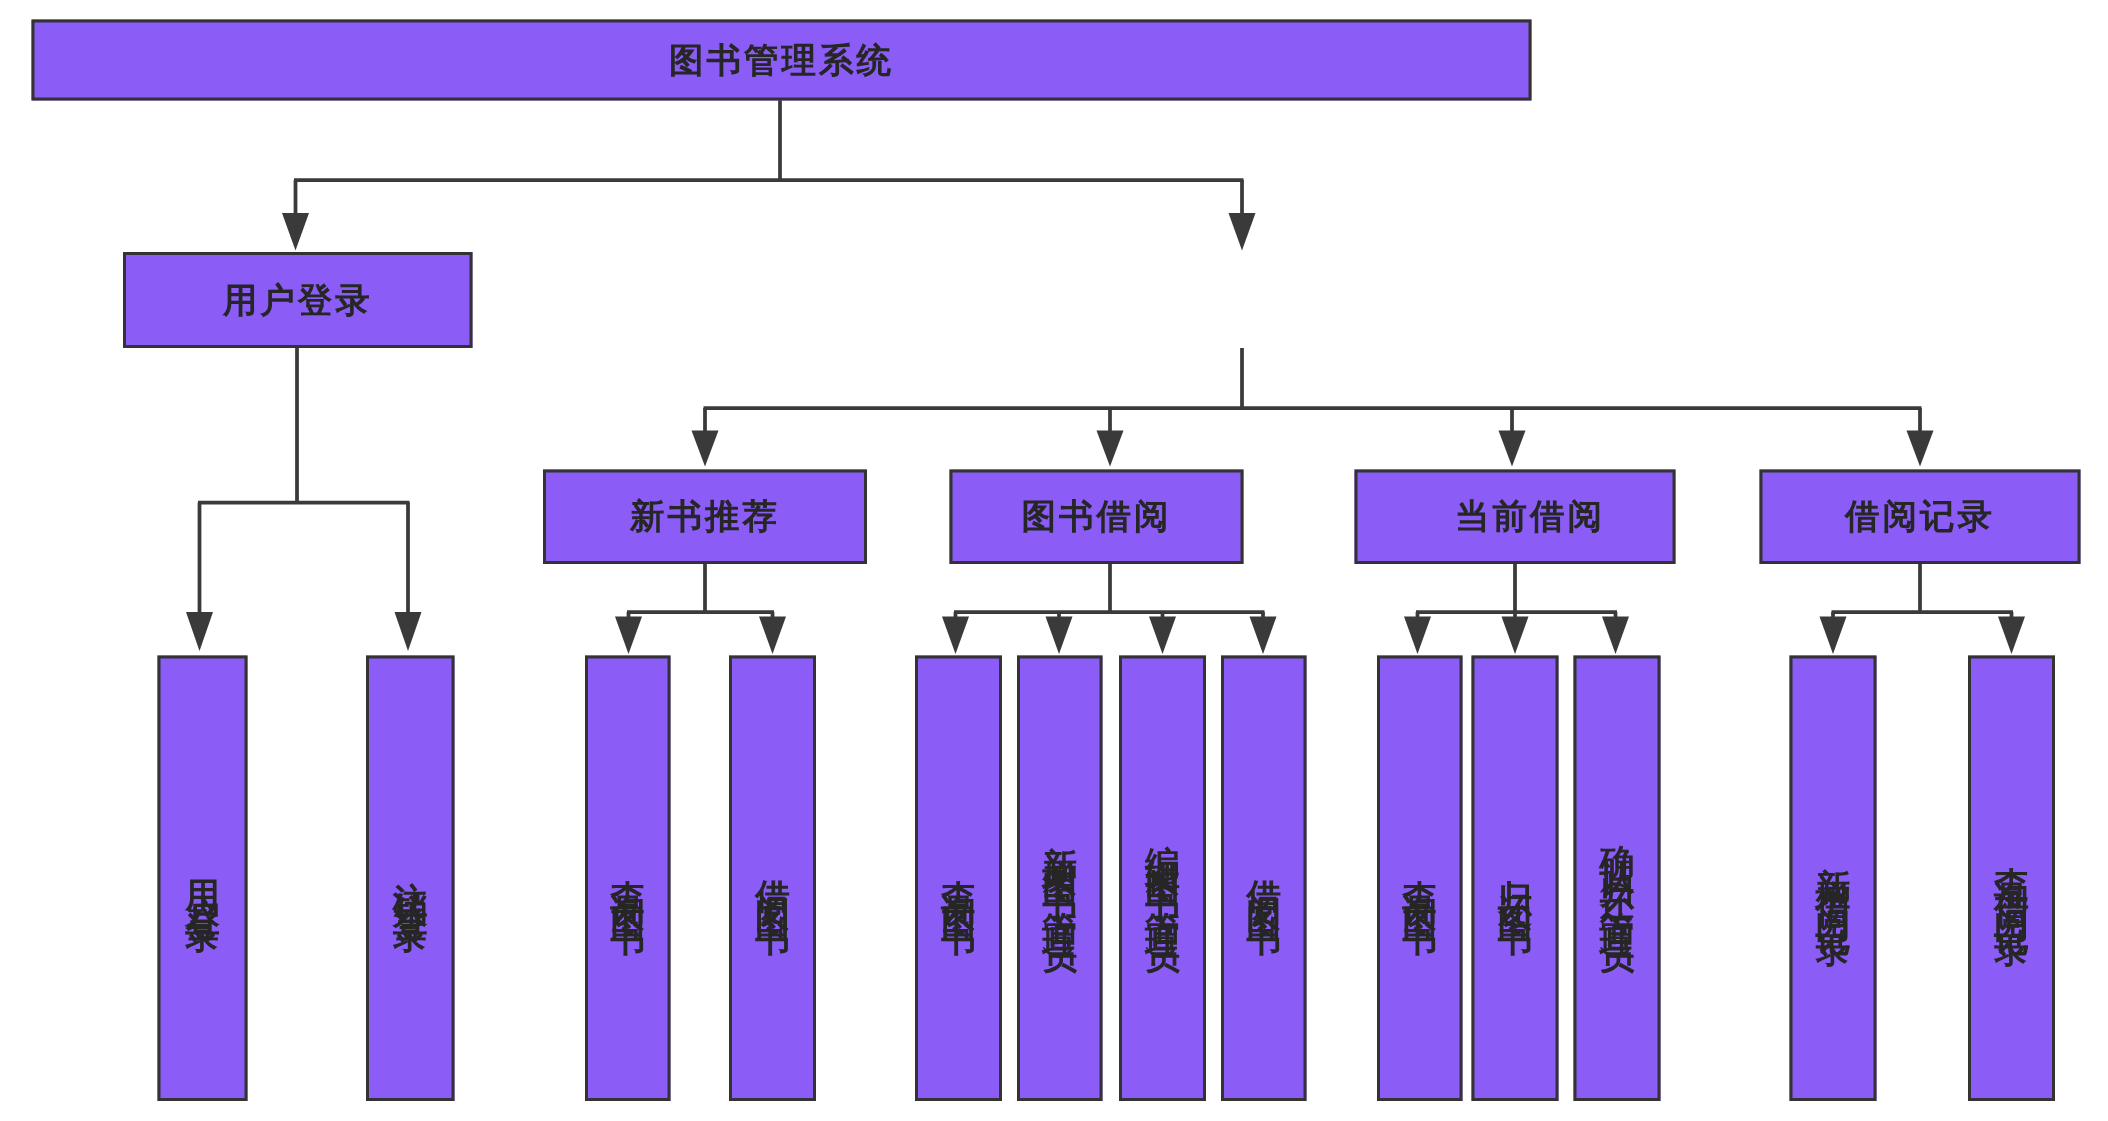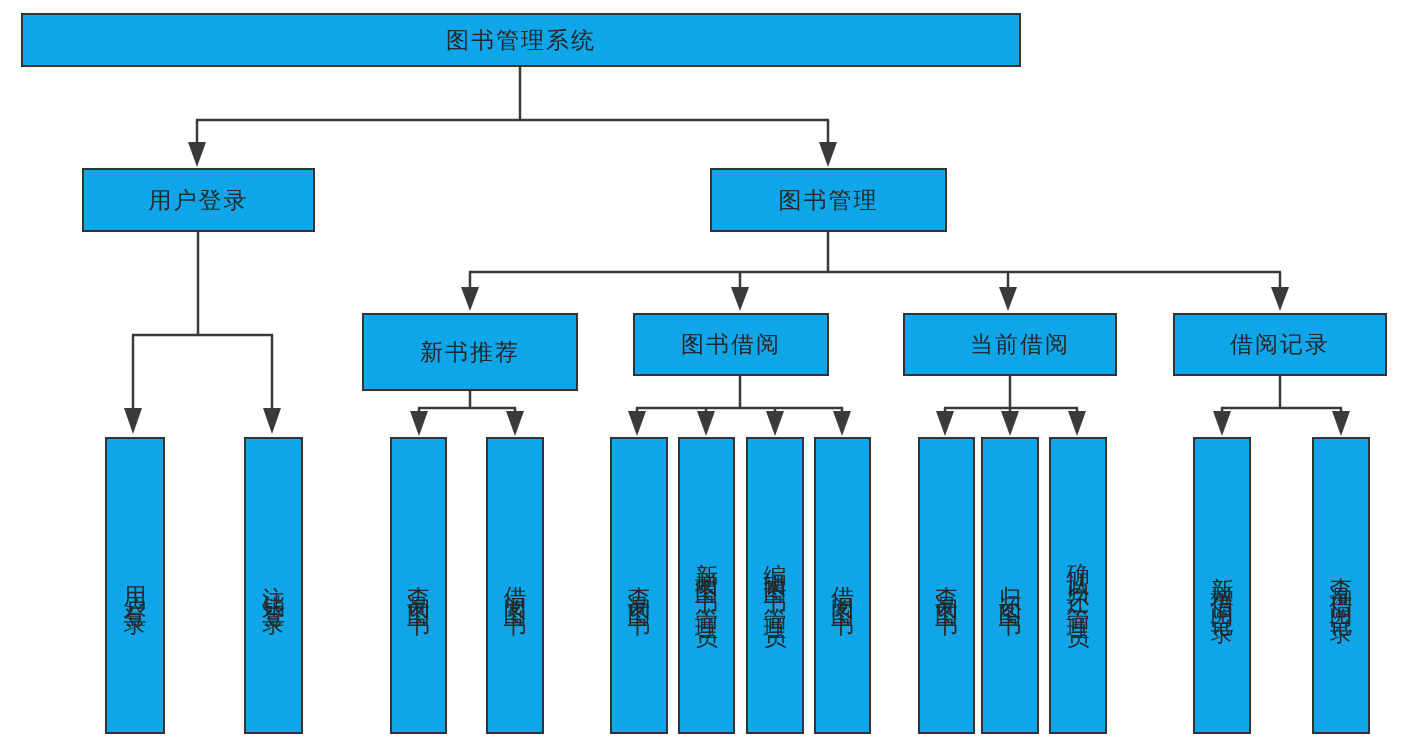--- a/index.html
+++ b/index.html
@@ -19,26 +19,27 @@
     position: absolute;
     left: 0; top: 0;
     width: 1405px;
     height: 747px;
     z-index: 1;
   }
   .box {
     position: absolute;
     box-sizing: border-box;
     border: 2.5px solid #333333;
-    background: #0ea5e9;
+    background: #8b5cf6;
     display: flex;
     align-items: center;
     justify-content: center;
     color: #262626;
     z-index: 2;
+    font-weight: bold;
   }
   .h-box {
     font-size: 23px;
     letter-spacing: 2px;
     white-space: nowrap;
   }
   .v-box span.v-label {
     writing-mode: vertical-rl;
     text-orientation: mixed;
     font-size: 23px;
@@ -133,23 +134,22 @@
       <line x1="1222" y1="408" x2="1222" y2="413"></line>
       <polygon points="1213,411 1231,411 1222,436" fill="#3a3a3a" stroke="none"></polygon>
       <line x1="1341" y1="408" x2="1341" y2="413"></line>
       <polygon points="1332,411 1350,411 1341,436" fill="#3a3a3a" stroke="none"></polygon>
     </g>
   </svg>
 
   <div class="box h-box" style="left:21px; top:13px; width:1000px; height:54px;">图书管理系统</div>
 
   <div class="box h-box" style="left:82px; top:168px; width:233px; height:64px;">用户登录</div>
-  <div class="box h-box" style="left:710px; top:168px; width:237px; height:64px;">图书管理</div>
 
-  <div class="box h-box" style="left:362px; top:313px; width:216px; height:78px;">新书推荐</div>
+  <div class="box h-box" style="left:362px; top:313px; width:216px; height:63px;">新书推荐</div>
   <div class="box h-box" style="left:633px; top:313px; width:196px; height:63px;">图书借阅</div>
   <div class="box h-box" style="left:903px; top:313px; width:214px; height:63px;padding-left:20px;">当前借阅</div>
   <div class="box h-box" style="left:1173px; top:313px; width:214px; height:63px;">借阅记录</div>
 
   <div class="box v-box" style="left:105px; top:437px; width:60px; height:297px;">
     <span class="v-label">用户登录</span>
   </div>
   <div class="box v-box" style="left:244px; top:437px; width:59px; height:297px;">
     <span class="v-label">注销登录</span>
   </div>

